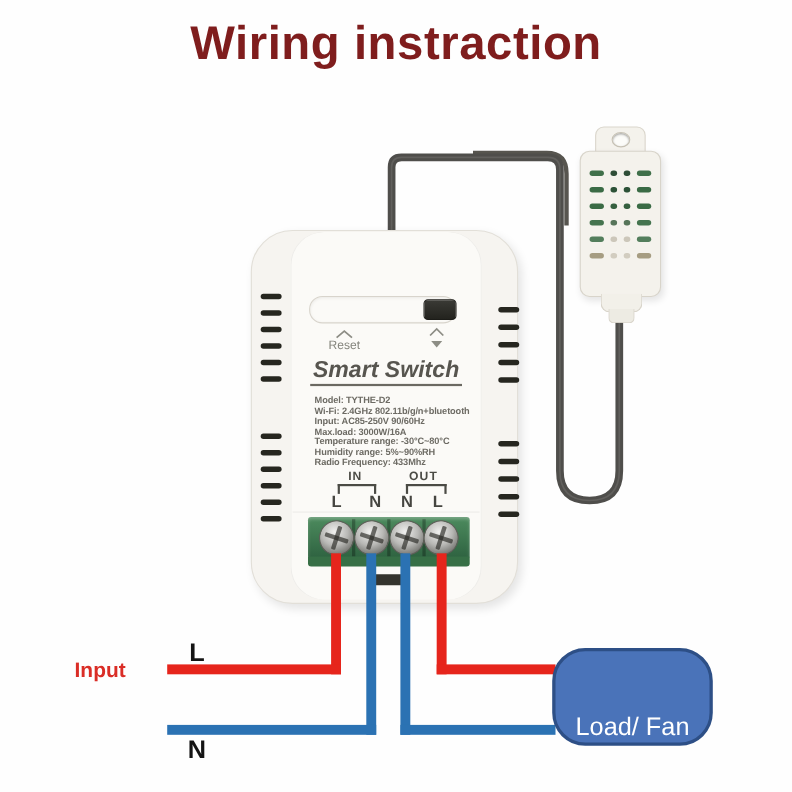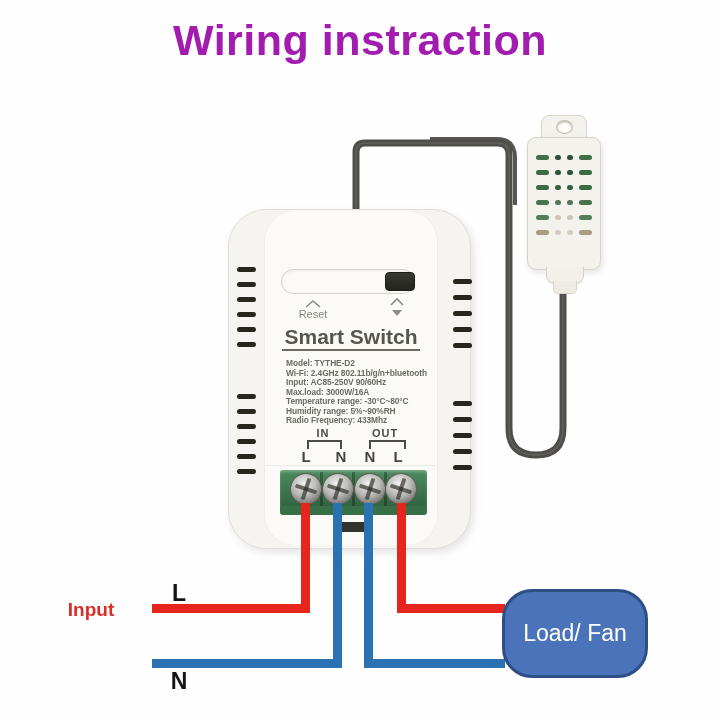--- a/index.html
+++ b/index.html
@@ -2,21 +2,21 @@
 <html><head>
 <meta charset="utf-8">
 <style>
   html,body{margin:0;padding:0;background:#ffffff;}
   #stage{position:relative;width:720px;height:720px;background:#fefefe;overflow:hidden;
          font-family:"Liberation Sans",sans-serif;}
   .abs{position:absolute;}
 
   
   #title{left:0;top:16px;width:720px;text-align:center;font-size:43px;font-weight:700;
-         color:#a21caf;letter-spacing:.5px;}
+         color:#7f1d1d;letter-spacing:.5px;}
 
   
   #case{left:228px;top:209px;width:241px;height:338px;background:#f6f4f0;
         border:1px solid #e2dfd8;border-radius:38px;box-shadow:3px 4px 9px rgba(0,0,0,.10);}
   #panel{left:264px;top:211px;width:174px;height:334px;background:#fbfaf7;border-radius:30px;
          box-shadow:inset 1px 0 0 rgba(0,0,0,.05), inset -1px 0 0 rgba(0,0,0,.05);}
   #panel-seam{left:266px;top:465px;width:170px;height:1px;background:rgba(0,0,0,.06);}
 
   
   .vent-group{display:flex;flex-direction:column;gap:10px;}
@@ -27,21 +27,21 @@
   #pill{left:281px;top:269px;width:132px;height:23px;border-radius:12px;background:#fbfaf7;
         border:1.5px solid #d8d4cc;box-shadow:inset 0 1px 3px rgba(0,0,0,.07);}
   #btn{left:385px;top:272px;width:28px;height:17px;background:linear-gradient(#3a3a35,#23231e);
        border-radius:4px;border:1px solid #1c1c18;}
   #reset-label{left:288px;top:308px;width:50px;text-align:center;font-size:11px;color:#85857d;}
   .gicon{stroke:#8d8d85;fill:none;stroke-width:1.6;}
 
   
   #devname{left:264px;top:325px;width:174px;text-align:center;font-size:21px;font-weight:600;
            color:#57554f;}
-  #devname span{border-bottom:2px solid #6b6962;padding:0 2px 1px 2px;}
+  #devname span{border-bottom:2px solid #6b6962;padding:0 2px 1px 2px;font-style:italic;}
   #specs{left:286px;top:359px;width:152px;font-size:8.4px;line-height:9.5px;font-weight:700;
          color:#6d6b64;letter-spacing:-.1px;}
 
   
   .grp-label{width:34px;text-align:center;font-size:11px;font-weight:700;color:#4b4b45;
              letter-spacing:1px;}
   .bracket{height:7px;border:2px solid #4b4b45;border-bottom:none;}
   .tletter{width:22px;text-align:center;font-size:15px;font-weight:700;color:#454540;}
 
   
@@ -64,21 +64,21 @@
 
   
   #lbl-l{left:164px;top:580px;width:30px;text-align:center;font-size:23px;font-weight:700;color:#141414;}
   #lbl-n{left:164px;top:668px;width:30px;text-align:center;font-size:23px;font-weight:700;color:#141414;}
   #input-title{left:36px;top:599px;width:110px;text-align:center;font-size:19px;font-weight:700;color:#da2d26;}
   #input-voltage{left:20px;top:631px;width:142px;text-align:center;font-size:22px;font-weight:700;color:#da2d26;}
 
   
   #badge{left:502px;top:589px;width:146px;height:89px;background:#4a73b9;border:3px solid #2d4f86;
          border-radius:30px;box-sizing:border-box;display:flex;flex-direction:row;
-         justify-content:center;align-items:center;color:#ffffff;font-size:23px;line-height:29px;}
+         justify-content:center;align-items:flex-end;color:#ffffff;font-size:23px;line-height:29px;}
 
   
   #sensor-tab{left:541px;top:115px;width:44px;height:28px;background:#f4f2ec;
               border:1px solid #dad6cc;border-radius:8px 8px 0 0;}
   #sensor-hole{left:556px;top:120px;width:15px;height:12px;border-radius:50%;background:#fcfcf9;
                border:1px solid #c6c1b4;box-shadow:inset 0 1px 2px rgba(0,0,0,.35);}
   #sensor-body{left:527px;top:137px;width:72px;height:131px;background:#f4f2ec;
                border:1px solid #d8d4ca;border-radius:9px;box-shadow:2px 3px 7px rgba(0,0,0,.10);}
   #sensor-vents{left:536px;top:155px;width:56px;}
   .s-row{display:flex;justify-content:space-between;align-items:center;height:5px;margin-bottom:10px;}

